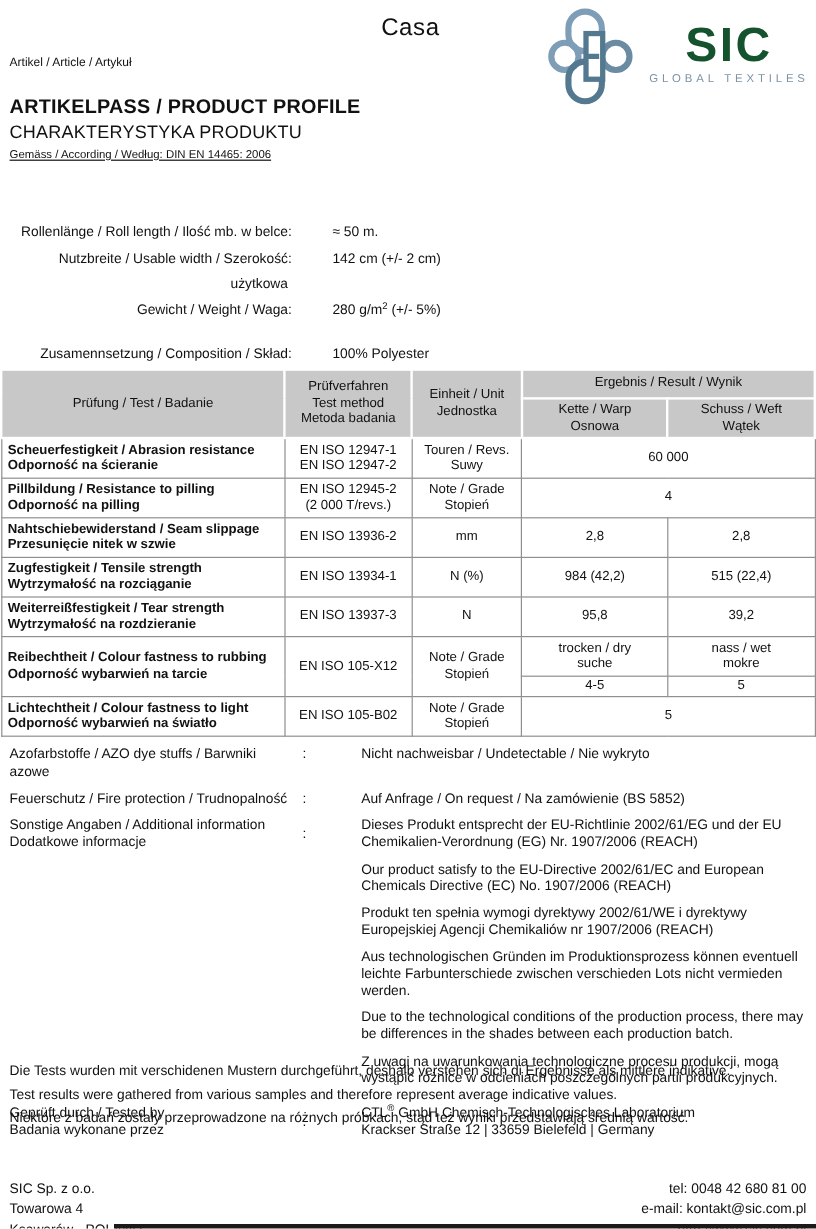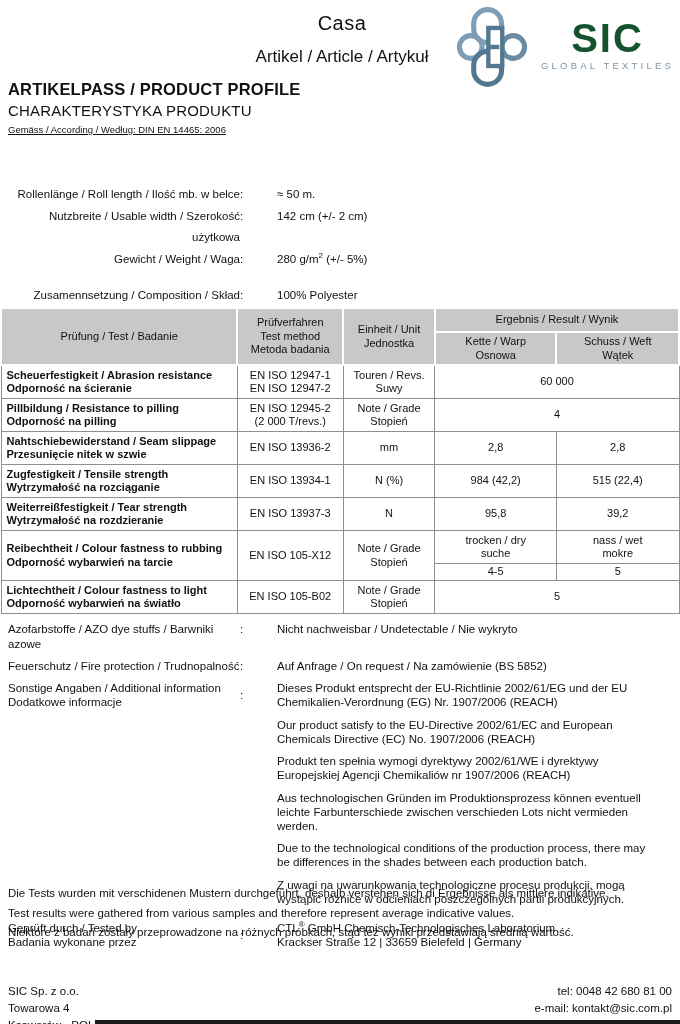--- a/index.html
+++ b/index.html
@@ -3,21 +3,21 @@
 <meta charset="utf-8">
 <style>
   html,body{margin:0;padding:0;background:#fff;}
   .page{
     position:relative;width:680px;height:1024px;background:#fff;overflow:hidden;
     font-family:"Liberation Sans","DejaVu Sans",sans-serif;color:#111;
   }
   
   .doc-header{position:absolute;top:6px;left:8px;right:4px;}
   .article-name{font-size:20px;line-height:34px;letter-spacing:.5px;text-align:center;}
-  .article-label{font-size:17px;margin-top:7px;text-align:center;}
+  .article-label{font-size:10px;margin-top:7px;}
   .logo{position:absolute;top:0;right:2px;display:flex;align-items:flex-start;}
   .logo-mark{width:74px;height:82px;}
   .logo-text{margin-left:12px;padding-top:12px;text-align:center;}
   .logo-name{font-size:40px;font-weight:bold;line-height:40px;letter-spacing:2px;color:#14532d;}
   .logo-tagline{font-size:9.5px;letter-spacing:3.2px;color:#7d93a4;margin-top:2px;}
   
   .profile-heading{position:absolute;top:80px;left:8px;}
   .ph1{font-size:16.5px;font-weight:bold;letter-spacing:.2px;}
   .ph2{font-size:15px;margin-top:3px;letter-spacing:.2px;}
   .ph3{font-size:9.5px;margin-top:5px;text-decoration:underline;}
@@ -32,21 +32,21 @@
   
   .test-table{position:absolute;top:307px;left:0;width:680px;border-collapse:collapse;font-size:11px;}
   .test-table th,.test-table td{vertical-align:middle;padding:2px 5px;line-height:13.5px;}
   .test-table th{background:#c8c8c8;border:2px solid #fff;font-weight:normal;text-align:center;}
   .test-table td{border:1px solid #8f8f8f;text-align:center;}
   .test-table td.name{font-weight:bold;text-align:left;padding-left:5px;}
   .row-tall td{height:28px;}
   .subrow td{height:14px;padding:1px 5px;}
   
   .info{position:absolute;top:622px;left:8px;right:8px;font-size:11.5px;}
-  .info-row{display:flex;margin-bottom:7px;}
+  .info-row{display:flex;margin-bottom:7px;gap:12px;}
   .info-label{width:232px;flex:none;line-height:14px;}
   .info-colon{width:37px;flex:none;line-height:14px;align-self:flex-start;}
   .info-colon.mid{padding-top:7px;}
   .info-value{flex:1;max-width:378px;line-height:14px;}
   .info-value p{margin:0 0 8.5px 0;}
   .one-line{line-height:15px;}
   
   .notes{position:absolute;top:884px;left:8px;right:8px;font-size:11.5px;line-height:19.5px;}
   
   .footer{position:absolute;top:983px;left:8px;right:8px;font-size:11.5px;line-height:17px;}

